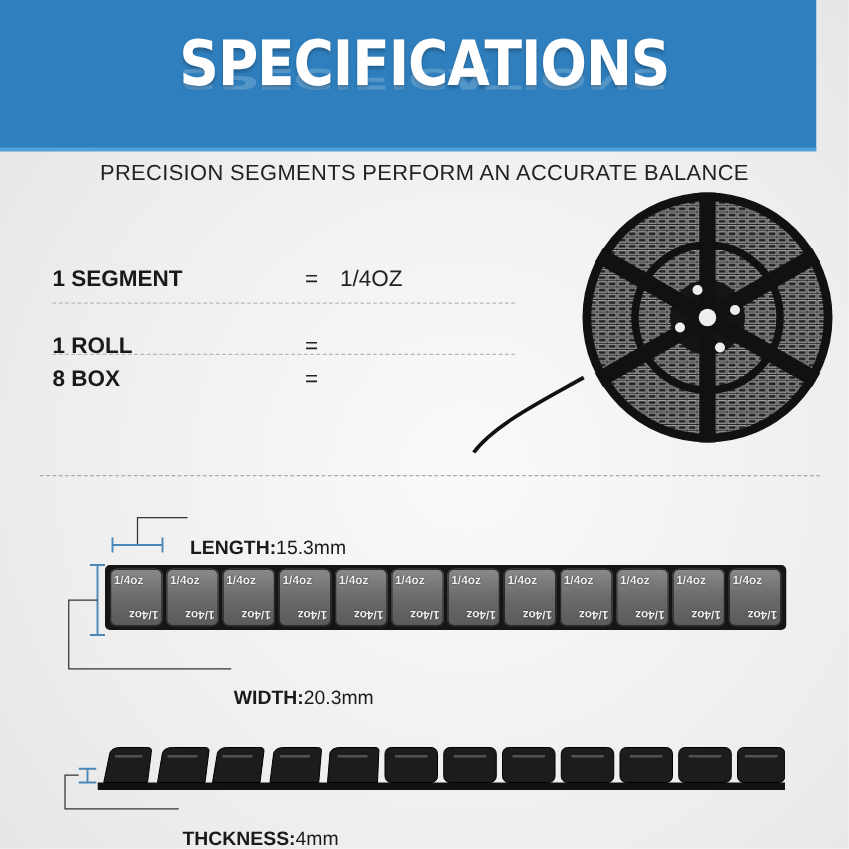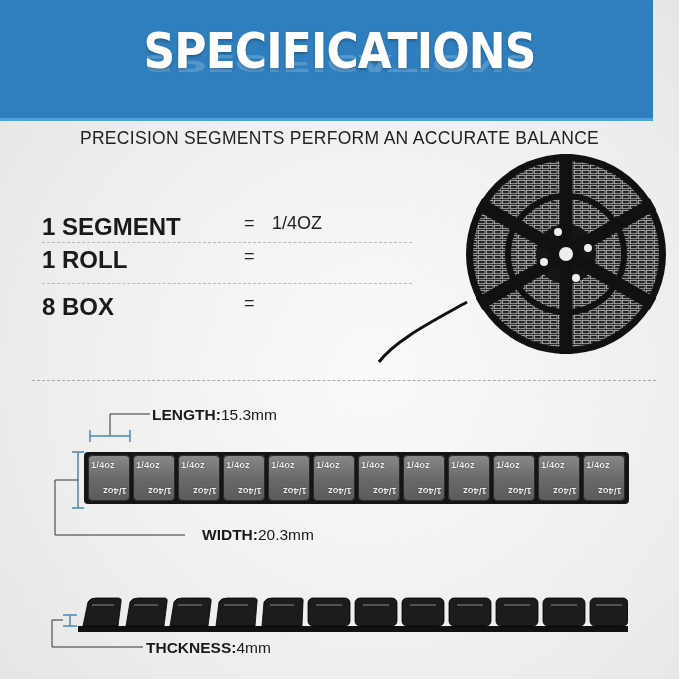--- a/index.html
+++ b/index.html
@@ -6,27 +6,27 @@
   body{width:679px;height:679px;overflow:hidden;position:relative;font-family:"Liberation Sans",sans-serif;
     background:radial-gradient(ellipse at 55% 55%, #fafafa 0%, #eeeeee 60%, #e4e4e4 100%);}
   .banner{position:absolute;left:0;top:0;width:653px;height:118px;background:#2f7fbe;border-bottom:3px solid #4fa0dd;}
   .banner-title{position:absolute;left:0;top:22px;width:679px;text-align:center;color:#fff;font-family:"DejaVu Sans",sans-serif;
     font-weight:bold;font-size:50px;letter-spacing:-1px;transform:scaleX(0.88);transform-origin:center;
     text-shadow:0 2px 3px rgba(0,0,0,0.25);}
   .banner-reflect{position:absolute;left:0;top:76px;width:679px;text-align:center;color:#fff;font-family:"DejaVu Sans",sans-serif;
     font-weight:bold;font-size:50px;letter-spacing:-1px;transform:scaleX(0.88) scaleY(-0.45);transform-origin:center top;opacity:0.18;}
   .subtitle{position:absolute;left:0;top:128px;width:679px;text-align:center;font-size:17.5px;color:#222;letter-spacing:0.3px;}
   .spec-row{position:absolute;left:42px;width:372px;height:40px;}
-  .spec-row .label{position:absolute;left:0;top:10px;font-size:24px;font-weight:bold;color:#1a1a1a;}
+  .spec-row .label{position:absolute;left:0;top:10px;font-size:18px;font-weight:bold;color:#1a1a1a;}
   .spec-row .eq{position:absolute;left:202px;top:10px;font-size:18px;color:#222;}
   .spec-row .val{position:absolute;left:230px;top:10px;font-size:18px;color:#222;}
   .dotline{position:absolute;left:42px;width:370px;border-top:1px dashed #b8b8b8;}
   .divider{position:absolute;left:32px;top:380px;width:624px;border-top:1px dashed #aaa;}
   .reel{position:absolute;left:462px;top:150px;width:208px;height:208px;}
-  .dim-text{position:absolute;font-size:15.5px;color:#1a1a1a;}
+  .dim-text{position:absolute;font-size:15.5px;color:#1a1a1a;margin-top:24px;}
   .dim-text b{font-weight:bold;}
   .strip{position:absolute;left:84px;top:452px;width:545px;height:52px;background:#151515;border-radius:4px;display:flex;gap:3px;padding:3px 4px;box-sizing:border-box;}
   .seg{flex:1;background:linear-gradient(180deg,#8a8a8a 0%,#6a6a6a 50%,#5a5a5a 100%);border-radius:5px;position:relative;box-shadow:inset 0 0 0 1px #2a2a2a;}
   .seg .t1{position:absolute;left:3px;top:4px;font-size:9.5px;font-weight:bold;color:#f0f0f0;text-shadow:0 0 1px #000;}
   .seg .t2{position:absolute;right:3px;bottom:4px;font-size:9.5px;font-weight:bold;color:#f0f0f0;transform:rotate(180deg);text-shadow:0 0 1px #000;}
   .side-strip{position:absolute;left:78px;top:596px;width:550px;height:40px;}
   .blue{stroke:#4a87b6;}
 </style>
 </head>
 <body>
@@ -37,21 +37,21 @@
 </div>
 
 <div class="subtitle">PRECISION SEGMENTS PERFORM AN ACCURATE BALANCE</div>
 
 <div class="spec-row" style="top:203px;">
   <span class="label">1 SEGMENT</span>
   <span class="eq">=</span>
   <span class="val">1/4OZ</span>
 </div>
 <div class="dotline" style="top:242px;"></div>
-<div class="spec-row" style="top:236px;">
+<div class="spec-row" style="top:256px;">
   <span class="label">1 ROLL</span>
   <span class="eq">=</span>
 </div>
 <div class="dotline" style="top:283px;"></div>
 <div class="spec-row" style="top:283px;">
   <span class="label">8 BOX</span>
   <span class="eq">=</span>
 </div>
 
 <svg class="reel" viewBox="0 0 208 208">
@@ -91,21 +91,21 @@
 <div class="dim-text" style="left:152px;top:406px;">
   <b>LENGTH:</b><span>15.3mm</span>
 </div>
 
 <svg style="position:absolute;left:50px;top:448px;" width="140" height="100">
   <line x1="28" y1="4" x2="28" y2="60" class="blue" stroke-width="1.5"></line>
   <line x1="22" y1="4" x2="34" y2="4" class="blue" stroke-width="1.5"></line>
   <line x1="22" y1="60" x2="34" y2="60" class="blue" stroke-width="1.5"></line>
   <polyline points="28,32 5,32 5,87 135,87" fill="none" stroke="#333" stroke-width="1"></polyline>
 </svg>
-<div class="dim-text" style="left:202px;top:526px;">
+<div class="dim-text" style="left:187px;top:526px;">
   <b>WIDTH:</b><span>20.3mm</span>
 </div>
 
 <div class="strip">
   <div class="seg">
       <span class="t1">1/4oz</span>
       <span class="t2">1/4oz</span>
     </div>
   <div class="seg">
       <span class="t1">1/4oz</span>

